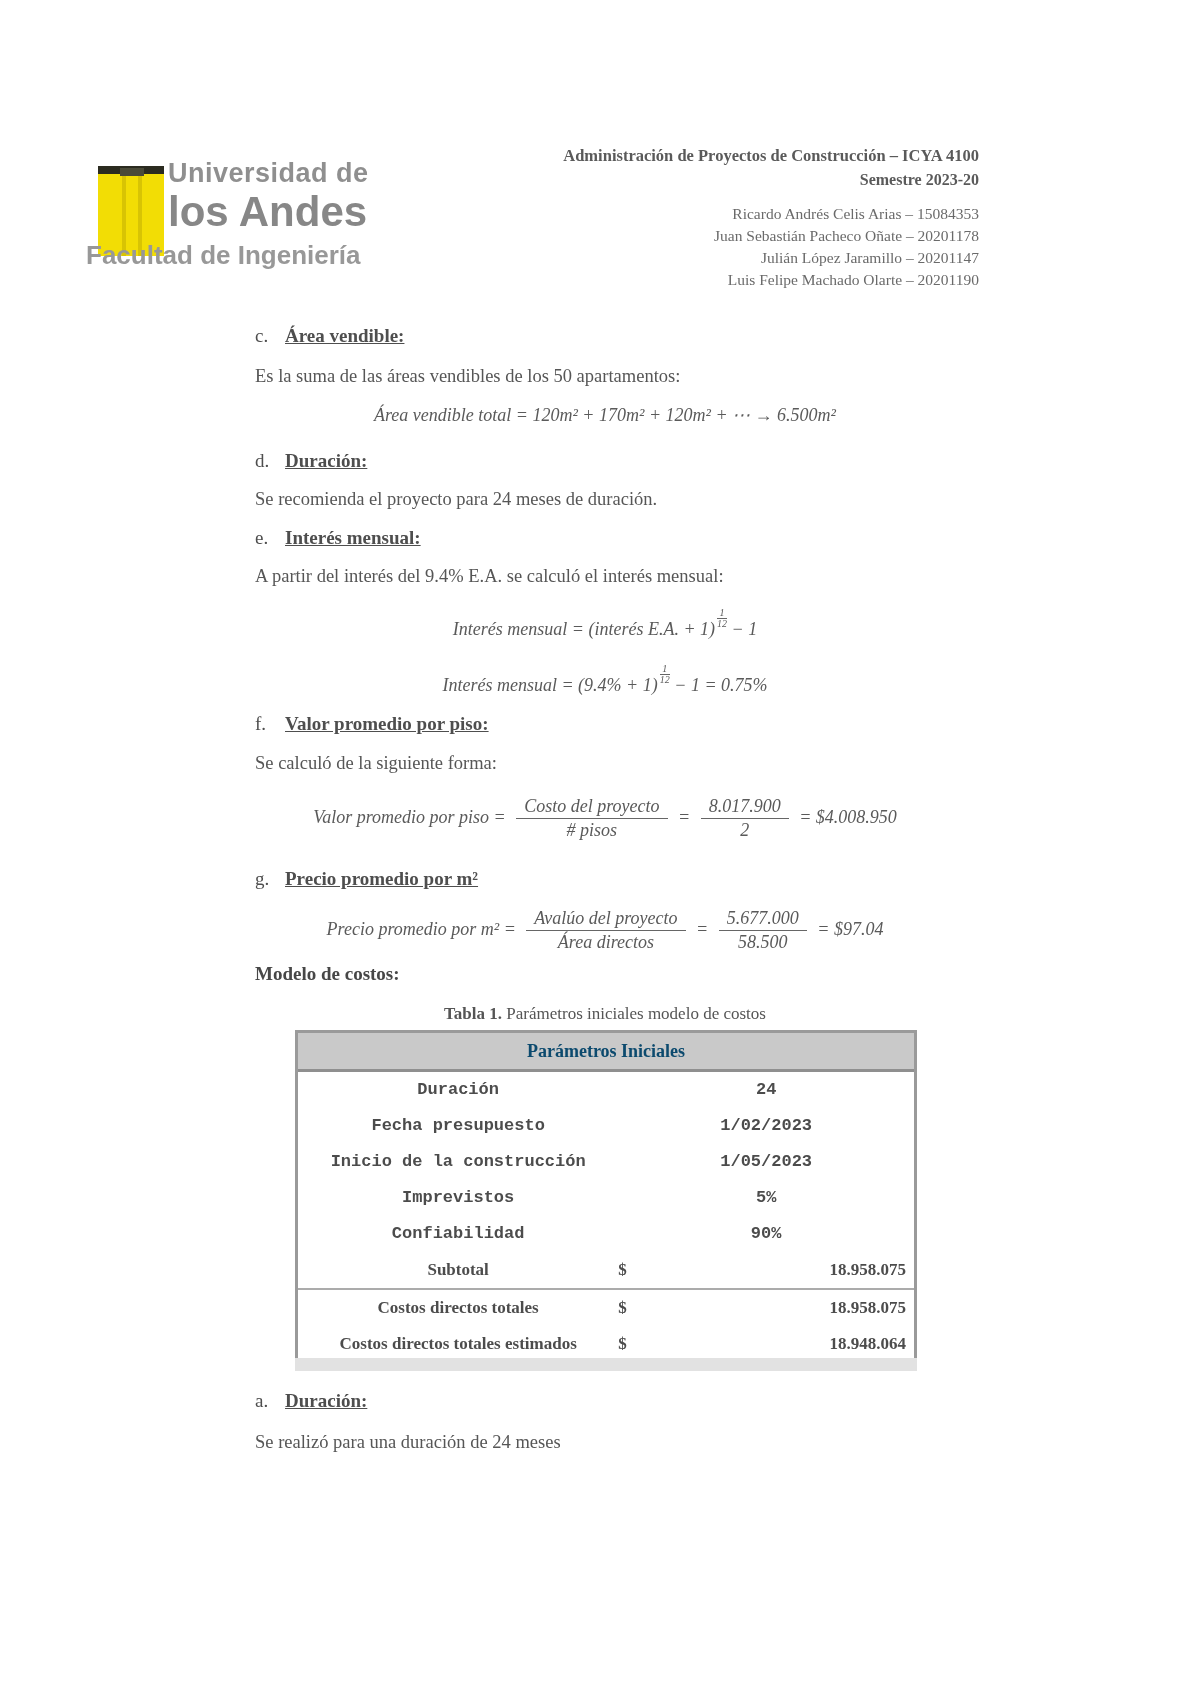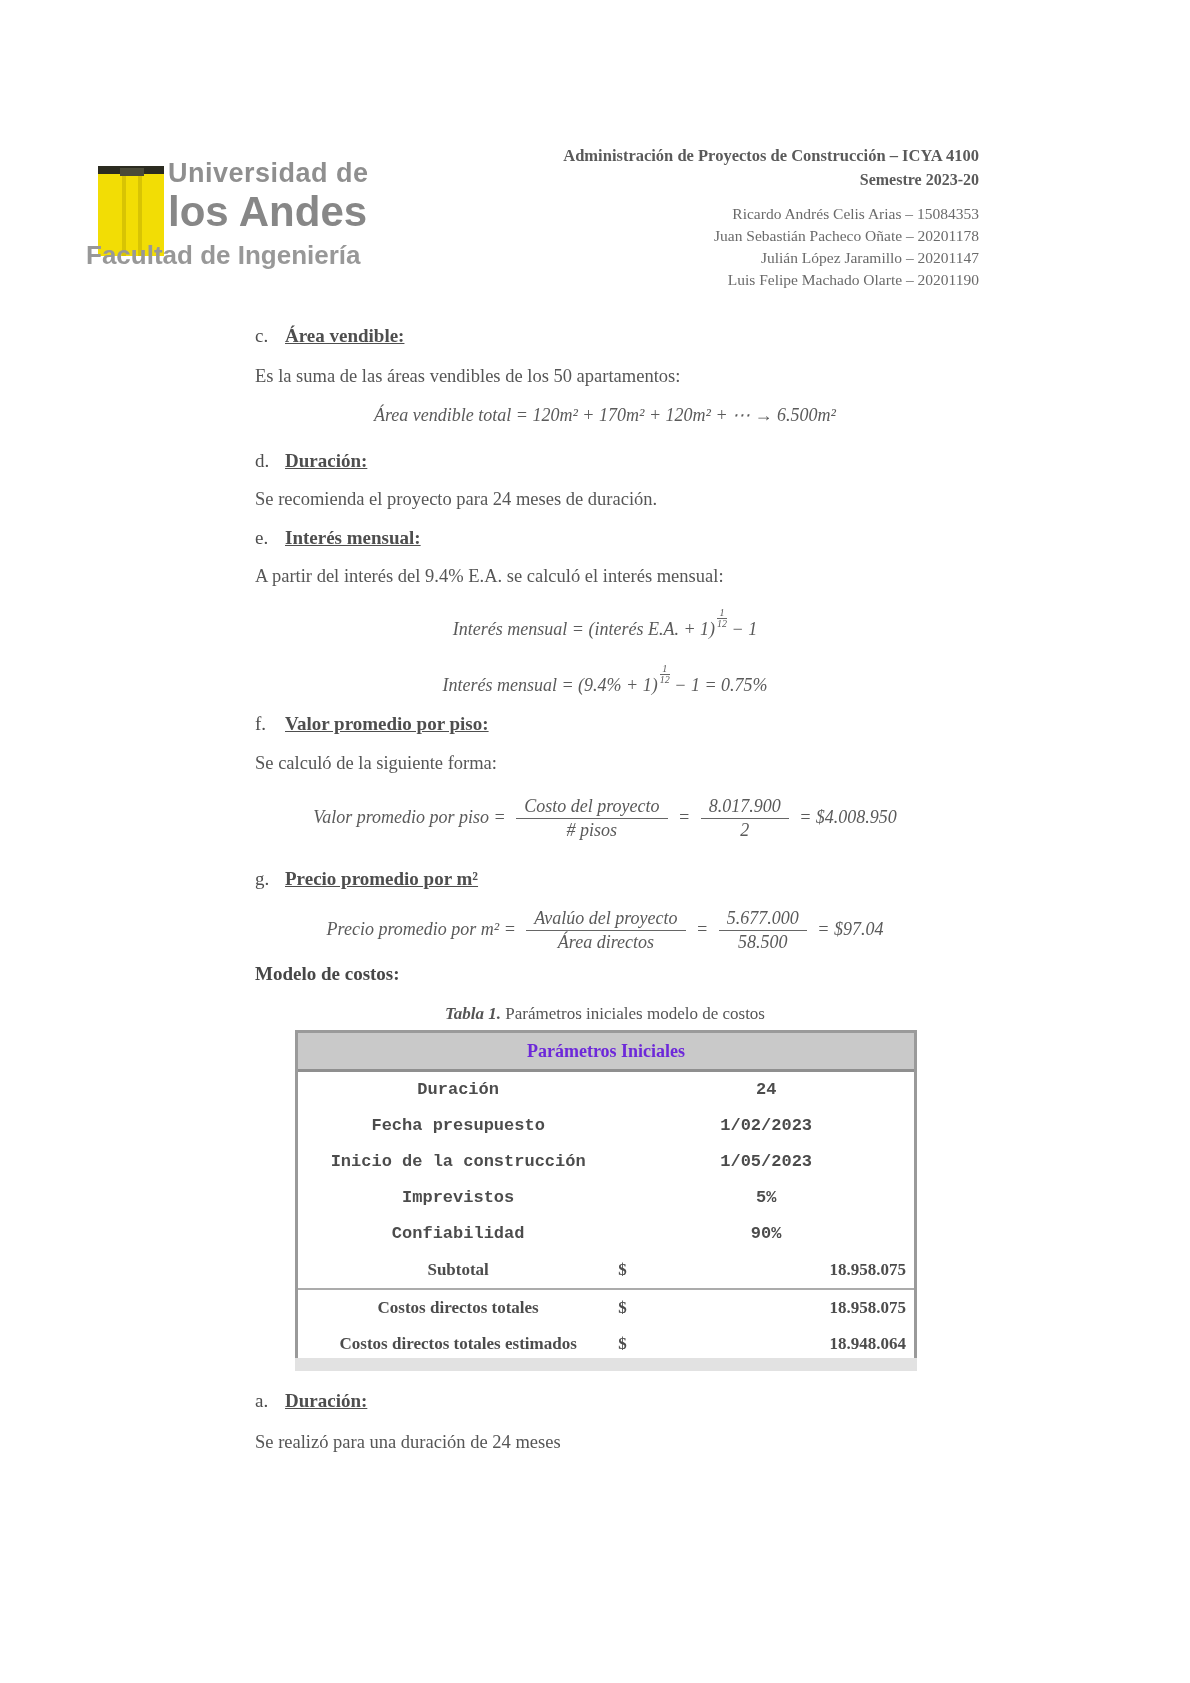--- a/index.html
+++ b/index.html
@@ -29,24 +29,24 @@
   .para { position:absolute; left:255px; font-size:18.5px; color:#565656; }
   .formula { position:absolute; left:255px; width:700px; text-align:center; font-size:18px; font-style:italic; color:#5a5a5a; }
   .formula .frac { display:inline-block; vertical-align:middle; text-align:center; margin:0 6px; }
   .formula .frac .num { display:block; border-bottom:1.5px solid #666; padding:0 8px 1px; }
   .formula .frac .den { display:block; padding-top:1px; }
   .supfrac { display:inline-block; vertical-align:8px; font-size:10px; line-height:10px; text-align:center; margin-left:2px; }
   .supfrac .num { display:block; border-bottom:1px solid #666; padding:0 2px; }
   .supfrac .den { display:block; }
   .heading { position:absolute; left:255px; font-size:19px; font-weight:bold; color:#474747; }
   .caption { position:absolute; left:255px; width:700px; text-align:center; font-size:17px; color:#555; }
-  .caption .cap-b { font-weight:bold;font-style:italic; }
+  .caption .cap-b { font-weight:bold; }
   
   .cost-table { position:absolute; left:295px; top:1030px; width:616px; border:3px solid #9a9a9a; border-bottom:2px solid #b5b5b5; background:#fff; font-weight:bold; color:#4c4c4c; font-size:17px; }
-  .t-head { background:#c9c9c9; border-bottom:3px solid #8f8f8f; text-align:center; font-size:18px; color:#6d28d9; height:36px; line-height:36px; }
+  .t-head { background:#c9c9c9; border-bottom:3px solid #8f8f8f; text-align:center; font-size:18px; color:#0c4a6e; height:36px; line-height:36px; }
   .t-row { display:grid; grid-template-columns:52% 48%; height:36px; line-height:36px;font-family:Liberation Mono, monospace; }
   .t-row .t-label { text-align:center; }
   .t-row .t-value { text-align:center; }
   .m-row { display:grid; grid-template-columns:52% 8% 40%; height:36px; line-height:36px; }
   .m-row .t-label { text-align:center; }
   .m-row .t-cur { text-align:left; }
   .m-row .t-value { text-align:right; padding-right:8px; }
   .m-sep { border-top:2px solid #ababab; }
   .t-band { position:absolute; left:295px; top:1358px; width:622px; height:13px; background:#e2e2e2; }
 </style>

